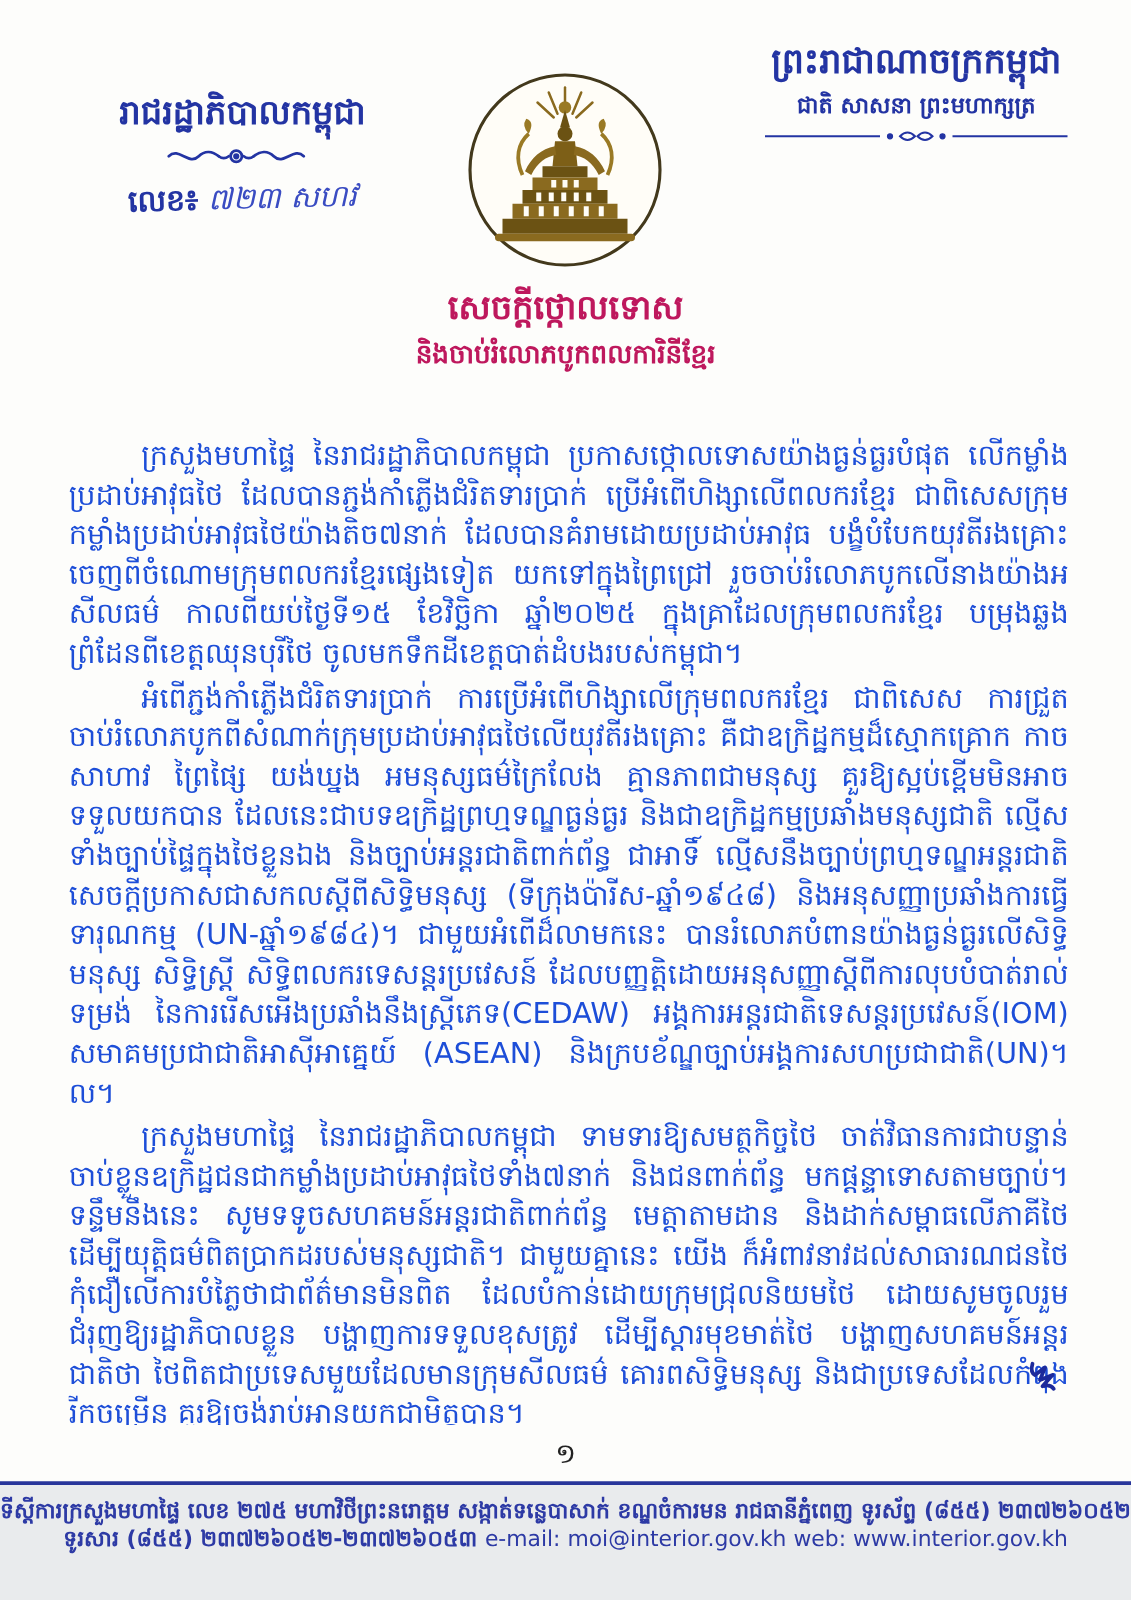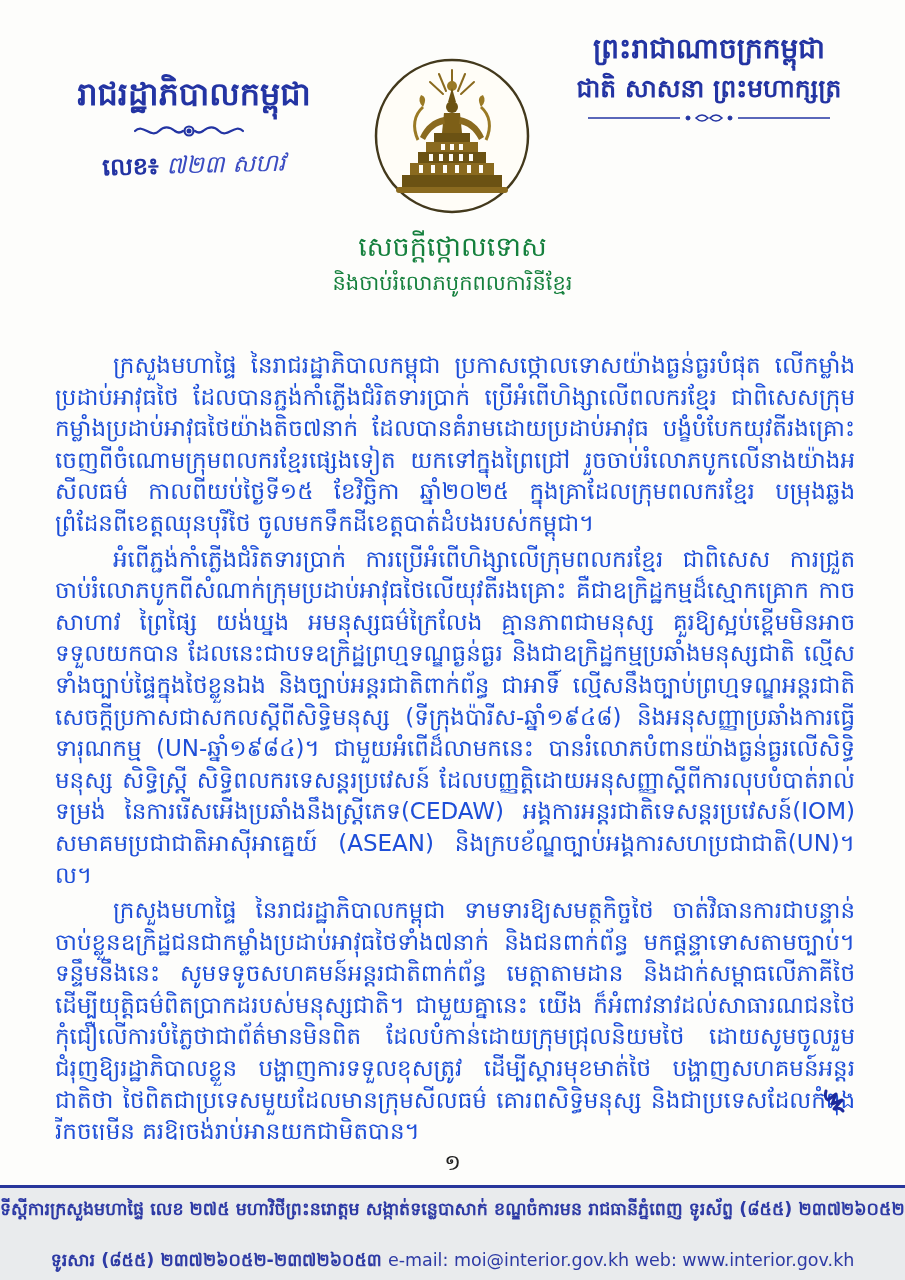--- a/index.html
+++ b/index.html
@@ -6,43 +6,43 @@
   .page{
     position:relative;width:905px;height:1280px;margin:0 auto;
     background:#fdfdfb;overflow:hidden;
     font-family:"DejaVu Sans",sans-serif;
   }
   
   .hdr-left{
     position:absolute;left:48px;top:74px;width:292px;text-align:center;
     color:#2334a3;
   }
-  .hdr-left .l1{font-size:32px;font-weight:bold;line-height:1.25;}
+  .hdr-left .l1{font-size:27px;font-weight:bold;line-height:1.25;}
   .hdr-left .l2{font-size:25px;font-weight:bold;line-height:1.25;margin-top:6px;}
   .hdr-left .orn{margin-top:8px;}
   .doc-number{
     margin-top:6px;font-size:24px;color:#3a4cc2;
     font-style:italic;transform:rotate(-1.5deg);
     white-space:nowrap;
   }
   .doc-number .lbl{font-style:normal;font-weight:bold;color:#2334a3;}
   .emblem{
     position:absolute;left:371px;top:56px;width:162px;height:160px;
   }
   .hdr-right{
-    position:absolute;left:544px;top:32px;width:330px;text-align:center;
+    position:absolute;left:568px;top:32px;width:330px;text-align:center;
     color:#2334a3;
   }
   .hdr-right .l1{font-size:28px;font-weight:bold;line-height:1.2;}
-  .hdr-right .l2{font-size:25px;font-weight:bold;line-height:1.2;margin-top:8px;}
+  .hdr-right .l2{font-size:18px;font-weight:bold;line-height:1.2;margin-top:8px;}
   .hdr-right .orn{margin-top:6px;}
   
   .title{
     position:absolute;left:60px;top:230px;width:785px;text-align:center;
-    color:#15803d;font-weight:normal;
+    color:#be185d;font-weight:bold;
   }
   .title .t1{font-size:27px;line-height:1.25;}
   .title .t2{font-size:28px;line-height:1.25;margin-top:6px;}
   .title .t3{font-size:21px;line-height:1.25;margin-top:6px;}
   
   .body-text{
     position:absolute;left:55px;top:350px;width:800px;height:790px;
     overflow:hidden;color:#1d4ed8;
     font-size:23px;line-height:31.6px;text-align:justify;
   }
@@ -58,21 +58,21 @@
   }
   .footer{
     position:absolute;left:0;top:1188px;width:905px;height:92px;
     background:#e9ebed;color:#2d3aa5;text-align:center;
   }
   .footer .f1{
     margin-top:10px;font-size:17.5px;font-weight:bold;line-height:1.3;
     white-space:nowrap;
   }
   .footer .f2{
-    margin-top:28px;font-size:17.5px;font-weight:bold;line-height:1.3;
+    margin-top:0;font-size:17.5px;font-weight:bold;line-height:1.3;
     white-space:nowrap;
     text-align:center;
   }
   .footer .latin{font-weight:normal;}
 </style>
 </head>
 <body>
 
 <div class="page">
 

